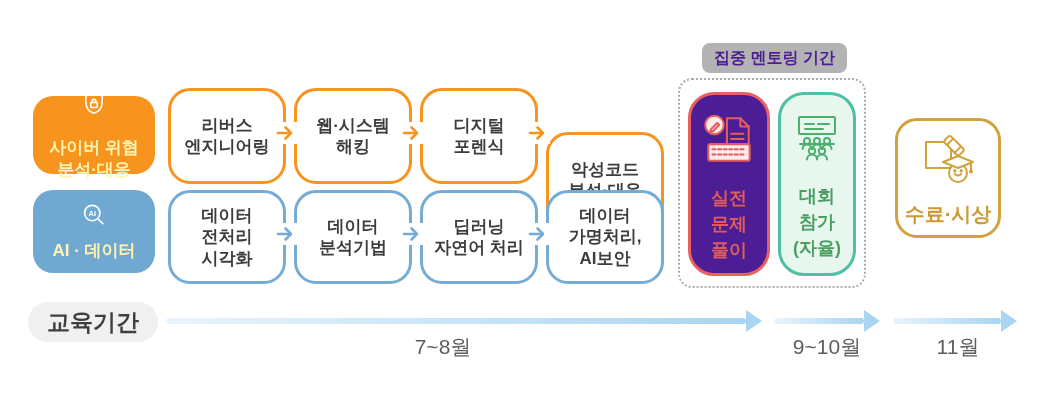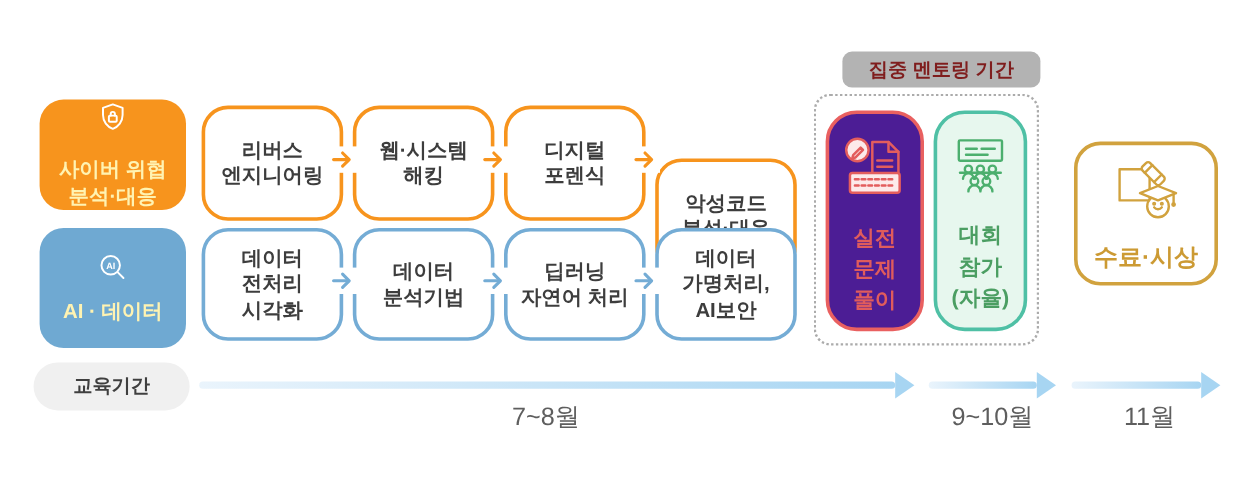--- a/index.html
+++ b/index.html
@@ -28,66 +28,66 @@
   .b-blue{border-color:#74ACD5;}
 
   
   .step-arrow{
     position:absolute; width:22px; height:22px; background:#fff;
     display:flex; align-items:center; justify-content:center;
   }
 
   
   .badge{
-    position:absolute; left:702px; top:43px; width:165px; height:30px;
-    background:#B3B3B3; border-radius:8px; color:#7f1d1d; font-weight:700; font-size:16px;
+    position:absolute; left:702px; top:43px; width:145px; height:30px;
+    background:#B3B3B3; border-radius:8px; color:#4c1d95; font-weight:700; font-size:16px;
     display:flex; align-items:center; justify-content:center;
   }
   .dotted{
     position:absolute; left:678px; top:78px; width:188px; height:210px;
     border:2px dotted #ABABAB; border-radius:14px; box-sizing:border-box;
   }
   .mitem{
     position:absolute; top:92px; height:184px; box-sizing:border-box;
     border:3px solid; border-radius:26px;
     display:flex; flex-direction:column; align-items:center;
     padding-top:16px; gap:9px;
     font-size:18px; font-weight:600; text-align:center; line-height:1.45;
   }
   .m-red{left:688px; width:82px; background:#4c1d95; border-color:#E96060; color:#E05C5C;}
   .m-green{left:778px; width:78px; background:#E7F7EE; border-color:#4FC0A5; color:#4B9E62;}
 
   
   .completion{
-    position:absolute; left:895px; top:118px; width:120px; height:120px; box-sizing:border-box;
+    position:absolute; left:895px; top:118px; width:106px; height:120px; box-sizing:border-box;
     border:3px solid #D1A23E; border-radius:22px; background:#fff;
     display:flex; flex-direction:column; align-items:center; justify-content:center; gap:7px;
     color:#CC9A33; font-weight:700; font-size:20px;
   }
 
   
   .pill{
     position:absolute; left:28px; top:302px; width:130px; height:40px;
-    background:#F0F0F0; border-radius:20px; color:#3F3F3F; font-weight:700; font-size:16px;
+    background:#F0F0F0; border-radius:20px; color:#3F3F3F; font-weight:700; font-size:23px;
     display:flex; align-items:center; justify-content:center;
   }
   .tl-line{position:absolute; top:318px; height:6px; border-radius:3px;
     background:linear-gradient(90deg,#EAF4FC 0%,#A7D5F2 100%);}
   .tl-head{position:absolute; top:310px; width:0; height:0;
     border-top:11px solid transparent; border-bottom:11px solid transparent;
     border-left:16px solid #A7D5F2;}
   .tl-label{position:absolute; top:333px; width:110px; text-align:center;
     color:#5E5E5E; font-size:21px;}
 </style>
 </head>
 <body>
 
 <div class="canvas">
 
-  <div class="cat cat-orange" style="left:33px; top:83px; width:122px; height:92px;gap:14px;">
+  <div class="cat cat-orange" style="left:33px; top:96px; width:122px; height:78px;gap:14px;">
     <span>
       <svg width="28" height="28" viewBox="0 0 24 24" fill="none" stroke="#fff" stroke-width="1.4" stroke-linejoin="round" stroke-linecap="round">
         <path d="M12 2.6 L19 5.1 v5.1 c0 4.6-3 8.3-7 9.8 c-4-1.5-7-5.2-7-9.8 V5.1 Z"></path>
         <rect x="9.2" y="10.6" width="5.6" height="4.4" rx="0.8"></rect>
         <path d="M10.5 10.6 V9.4 a1.5 1.5 0 0 1 3 0 v1.2"></path>
       </svg>
     </span>
     <span class="ml">사이버 위협
 분석·대응</span>
   </div>
@@ -113,21 +113,21 @@
         <path d="M9.5 5.5 L15 11 L9.5 16.5"></path>
     </svg>
   </div>
   <div class="step-arrow" style="left:528px; top:122px;">
     <svg width="22" height="22" viewBox="0 0 22 22" fill="none" stroke="#F7941D" stroke-width="2.6" stroke-linecap="round" stroke-linejoin="round">
       <path d="M2 11 H13"></path>
         <path d="M9.5 5.5 L15 11 L9.5 16.5"></path>
     </svg>
   </div>
 
-  <div class="cat cat-blue" style="left:33px; top:190px; width:122px; height:100px;">
+  <div class="cat cat-blue" style="left:33px; top:190px; width:122px; height:83px;">
     <span>
       <svg width="28" height="28" viewBox="0 0 24 24" fill="none" stroke="#fff" stroke-width="1.4" stroke-linecap="round">
         <circle cx="10.5" cy="9.5" r="6.6"></circle>
         <path d="M15.4 14.4 L19.6 18.6"></path>
         <text x="10.5" y="11.8" text-anchor="middle" font-size="6.5" font-weight="bold" fill="#fff" stroke="none">AI</text>
       </svg>
     </span>
     <span class="ml">AI · 데이터</span>
   </div>
 
@@ -226,17 +226,17 @@
 
   <div class="tl-line" style="left:166px; width:580px;"></div>
   <div class="tl-head" style="left:746px;"></div>
 
   <div class="tl-line" style="left:774px; width:90px;"></div>
   <div class="tl-head" style="left:864px;"></div>
 
   <div class="tl-line" style="left:893px; width:108px;"></div>
   <div class="tl-head" style="left:1001px;"></div>
 
-  <div class="tl-label" style="left:400px;">7~8월</div>
+  <div class="tl-label" style="left:388px;">7~8월</div>
   <div class="tl-label" style="left:772px;">9~10월</div>
   <div class="tl-label" style="left:903px;">11월</div>
 
 </div>
 
 </body></html>

